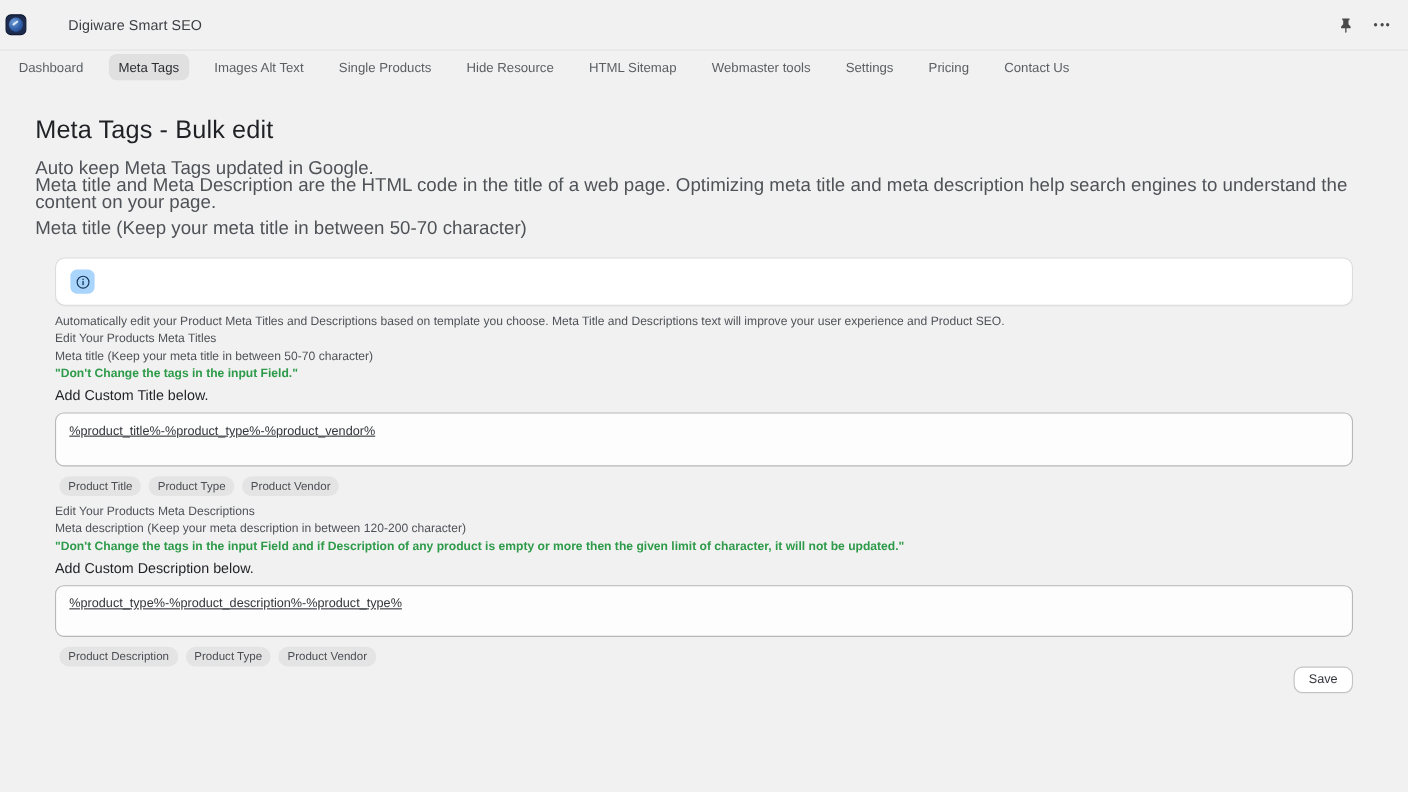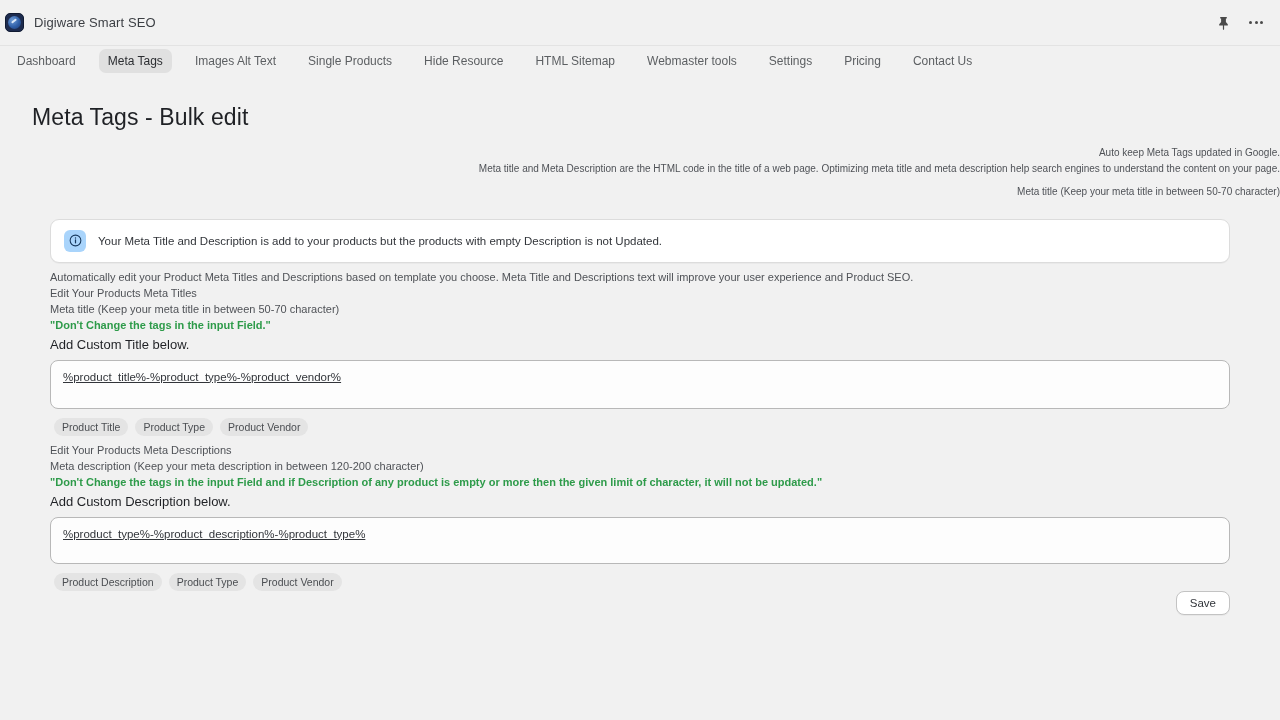--- a/index.html
+++ b/index.html
@@ -44,20 +44,21 @@
     content:"";
     position:absolute; left:3px; top:4px;
     width:6px; height:2px; background:#dce9f9;
     transform: rotate(-38deg);
     border-radius:1px;
   }
   .app-title {
     font-size: 13px;
     color: #3c3f44;
     letter-spacing: .1px;
+    margin-left: 28px;
   }
   .titlebar-actions {
     margin-left: auto;
     display: flex;
     align-items: center;
     gap: 13px;
   }
   .icon-btn {
     width: 20px; height: 20px;
     display: flex; align-items: center; justify-content: center;
@@ -97,24 +98,23 @@
   }
   .page-title {
     font-size: 23px;
     font-weight: 400;
     color: #1f2125;
     margin: 0 0 14px 32px;
     letter-spacing: .1px;
   }
   .lead {
     margin-left: 32px;
-    font-size: 10px;
+    font-size: 17px;
     color: #4f5257;
     line-height: 15.5px;
-    text-align: right;
   }
   .lead .spacer { height: 8px; }
 
   
   .banner {
     margin: 19px 50px 0 50px;
     background: #ffffff;
     border: 1px solid #dcdcdc;
     border-radius: 9px;
     height: 44px;
@@ -259,21 +259,20 @@
   </div>
 
   <div class="banner">
     <span class="banner-icon">
       <svg width="13" height="13" viewBox="0 0 16 16" fill="none">
         <circle cx="8" cy="8" r="6.6" stroke="#17385c" stroke-width="1.3"></circle>
         <circle cx="8" cy="4.9" r="0.85" fill="#17385c"></circle>
         <rect x="7.25" y="6.6" width="1.5" height="5" rx="0.7" fill="#17385c"></rect>
       </svg>
     </span>
-    <span class="banner-text">Your Meta Title and Description is add to your products but the products with empty Description is not Updated.</span>
   </div>
 
   <div class="block">
     <div class="line top-pad-6">Automatically edit your Product Meta Titles and Descriptions based on template you choose. Meta Title and Descriptions text will improve your user experience and Product SEO.</div>
     <div class="line">Edit Your Products Meta Titles</div>
     <div class="line">Meta title (Keep your meta title in between 50-70 character)</div>
     <div class="line green">"Don't Change the tags in the input Field."</div>
     <div class="line strong">Add Custom Title below.</div>
 
     <textarea class="textarea" placeholder="Add Custom Title below." style="">%product_title%-%product_type%-%product_vendor%</textarea>

